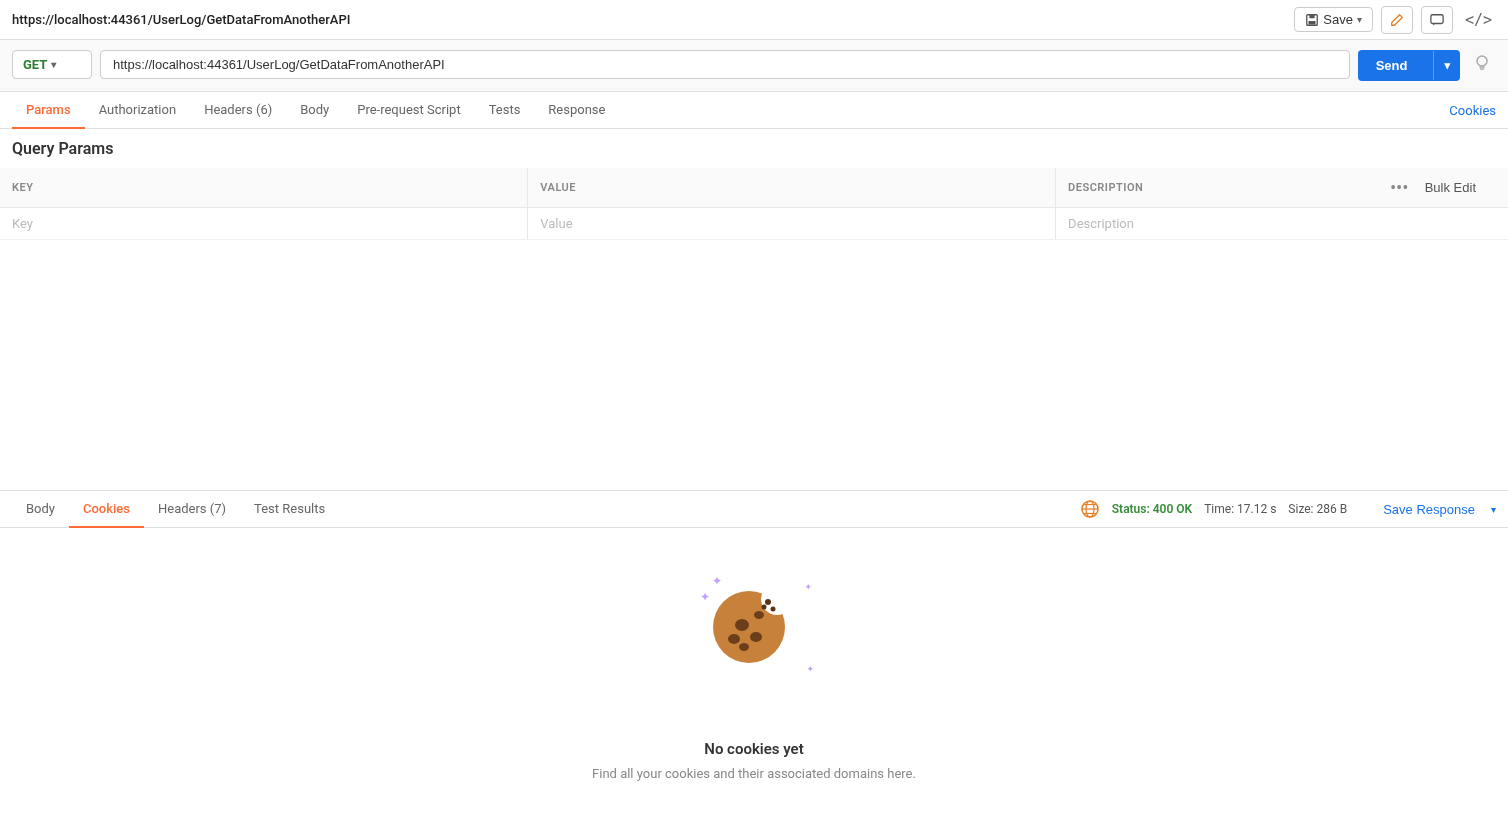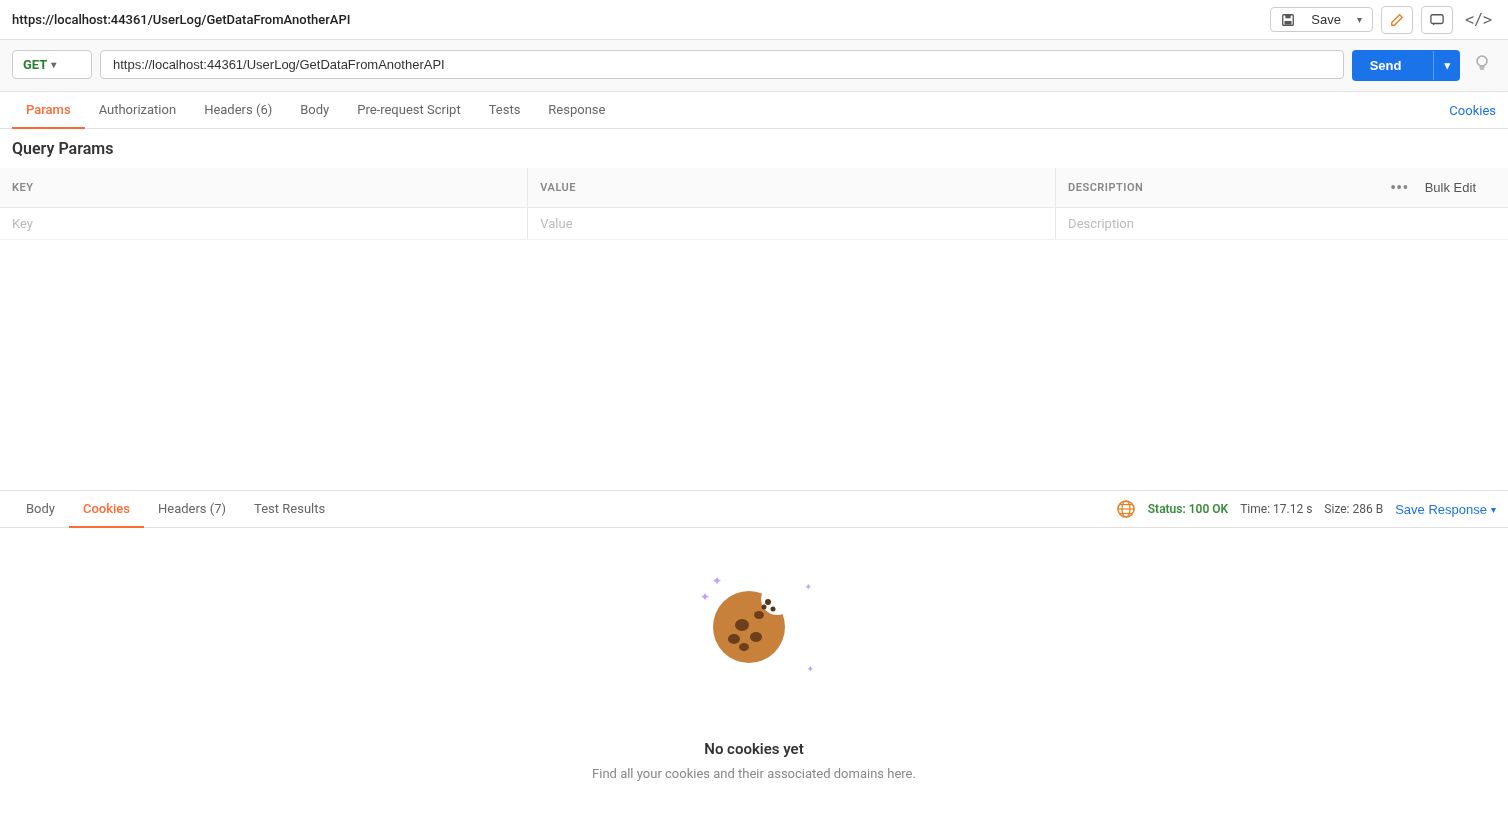--- a/index.html
+++ b/index.html
@@ -7,21 +7,21 @@
 
     
     .top-bar {
       display: flex; align-items: center; justify-content: space-between;
       padding: 6px 12px; background: #fff; border-bottom: 1px solid #e0e0e0;
       height: 40px;
     }
     .top-bar-url { font-size: 13px; color: #222; font-weight: 500; }
     .top-bar-actions { display: flex; align-items: center; gap: 8px; }
     .save-btn {
-      display: flex; align-items: center; gap: 16px;
+      display: flex; align-items: center; gap: 4px;
       border: 1px solid #ccc; background: #fff; border-radius: 4px;
       padding: 4px 10px; cursor: pointer; font-size: 13px; color: #333;
     }
     .icon-btn {
       border: 1px solid #ccc; background: #fff; border-radius: 4px;
       padding: 4px 8px; cursor: pointer; font-size: 14px; color: #555;
       display: flex; align-items: center; justify-content: center; width: 32px; height: 28px;
     }
     .code-icon-btn {
       border: none; background: transparent; cursor: pointer; font-size: 16px; color: #666;
@@ -38,21 +38,21 @@
       border: 1px solid #ccc; background: #fff; border-radius: 4px;
       padding: 6px 10px; cursor: pointer; font-size: 13px; font-weight: 600;
       color: #2e7d32; min-width: 80px;
     }
     .method-select .chevron { font-size: 10px; color: #666; }
     .url-input {
       flex: 1; border: 1px solid #ccc; border-radius: 4px; padding: 6px 12px;
       font-size: 13px; color: #333; outline: none; background: #fff;
     }
     .send-btn {
-      display: flex; align-items: center; gap: 14px;
+      display: flex; align-items: center; gap: 8px;
       background: #1a73e8; color: #fff; border: none; border-radius: 4px;
       cursor: pointer; font-size: 13px; font-weight: 600;
     }
     .send-btn-main { padding: 8px 18px; }
     .send-btn-arrow {
       padding: 8px 10px; border-left: 1px solid rgba(255,255,255,0.3);
       font-size: 11px;
     }
     .lightbulb-btn {
       border: none; background: transparent; cursor: pointer; font-size: 16px; color: #666;
@@ -113,21 +113,21 @@
       border-bottom: 2px solid transparent; margin-bottom: -1px; white-space: nowrap;
     }
     .response-tabs .tab.active { color: #ff6b35; border-bottom-color: #ff6b35; font-weight: 500; }
     .response-status-bar {
       margin-left: auto; display: flex; align-items: center; gap: 12px;
       font-size: 12px; color: #555;
     }
     .status-ok { color: #388e3c; font-weight: 600; }
     .save-response-btn {
       color: #1a73e8; cursor: pointer; font-size: 13px; background: transparent; border: none;
-      display: flex; align-items: center; gap: 4px;
+      display: flex; align-items: center; gap: 16px; margin-left: 24px;
     }
 
     
     .cookie-empty-state {
       display: flex; flex-direction: column; align-items: center; justify-content: center;
       flex: 1; padding: 40px 0;
     }
     .cookie-illustration {
       width: 100px; height: 100px; position: relative; margin-bottom: 20px;
     }
@@ -248,21 +248,21 @@
     <div class="response-status-bar">
 
       <svg width="20" height="20" viewBox="0 0 20 20" fill="none">
         <circle cx="10" cy="10" r="8" stroke="#e67e22" stroke-width="1.5" fill="none"></circle>
         <ellipse cx="10" cy="10" rx="4" ry="8" stroke="#e67e22" stroke-width="1.2" fill="none"></ellipse>
         <line x1="2" y1="10" x2="18" y2="10" stroke="#e67e22" stroke-width="1.2"></line>
         <line x1="4" y1="5.5" x2="16" y2="5.5" stroke="#e67e22" stroke-width="1.2"></line>
         <line x1="4" y1="14.5" x2="16" y2="14.5" stroke="#e67e22" stroke-width="1.2"></line>
       </svg>
       <span>
-        <span class="status-ok">Status: 100 OK</span>
+        <span class="status-ok">Status: 400 OK</span>
       </span>
       <span>Time: 17.12 s</span>
       <span>Size: 286 B</span>
       <button class="save-response-btn">
         <span>Save Response</span>
         <span style="font-size:10px;">▾</span>
       </button>
     </div>
   </div>
 

